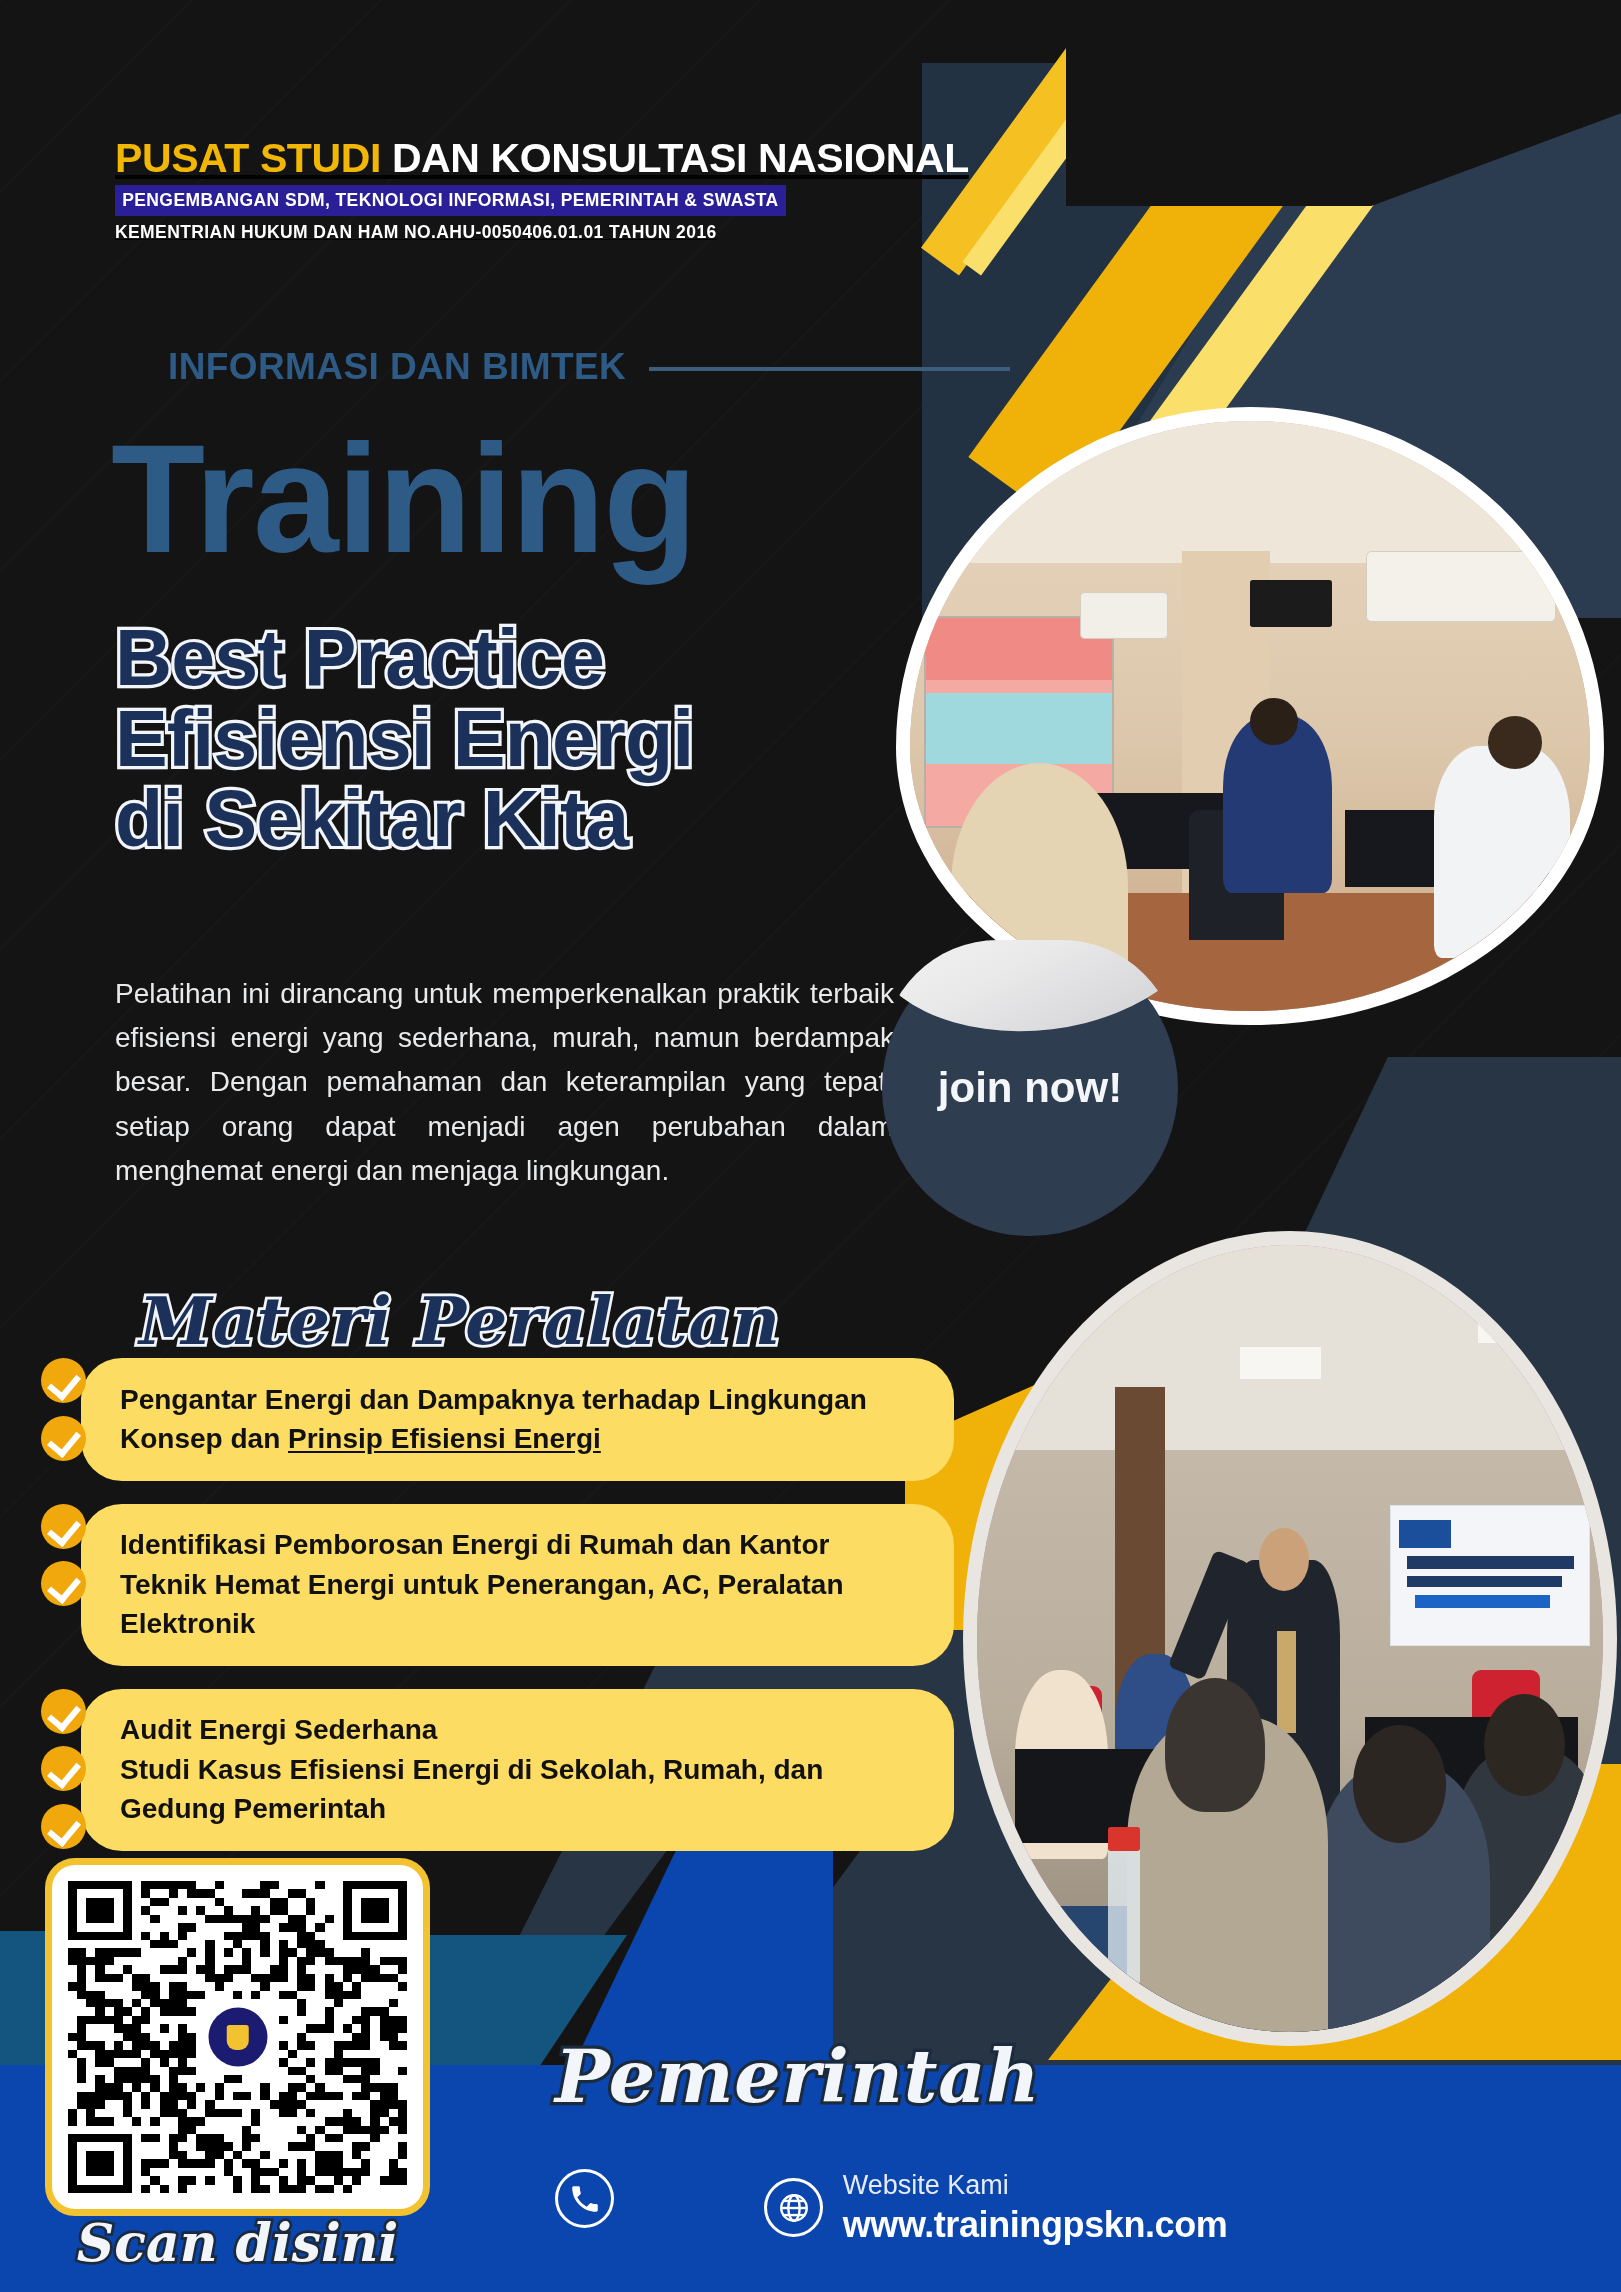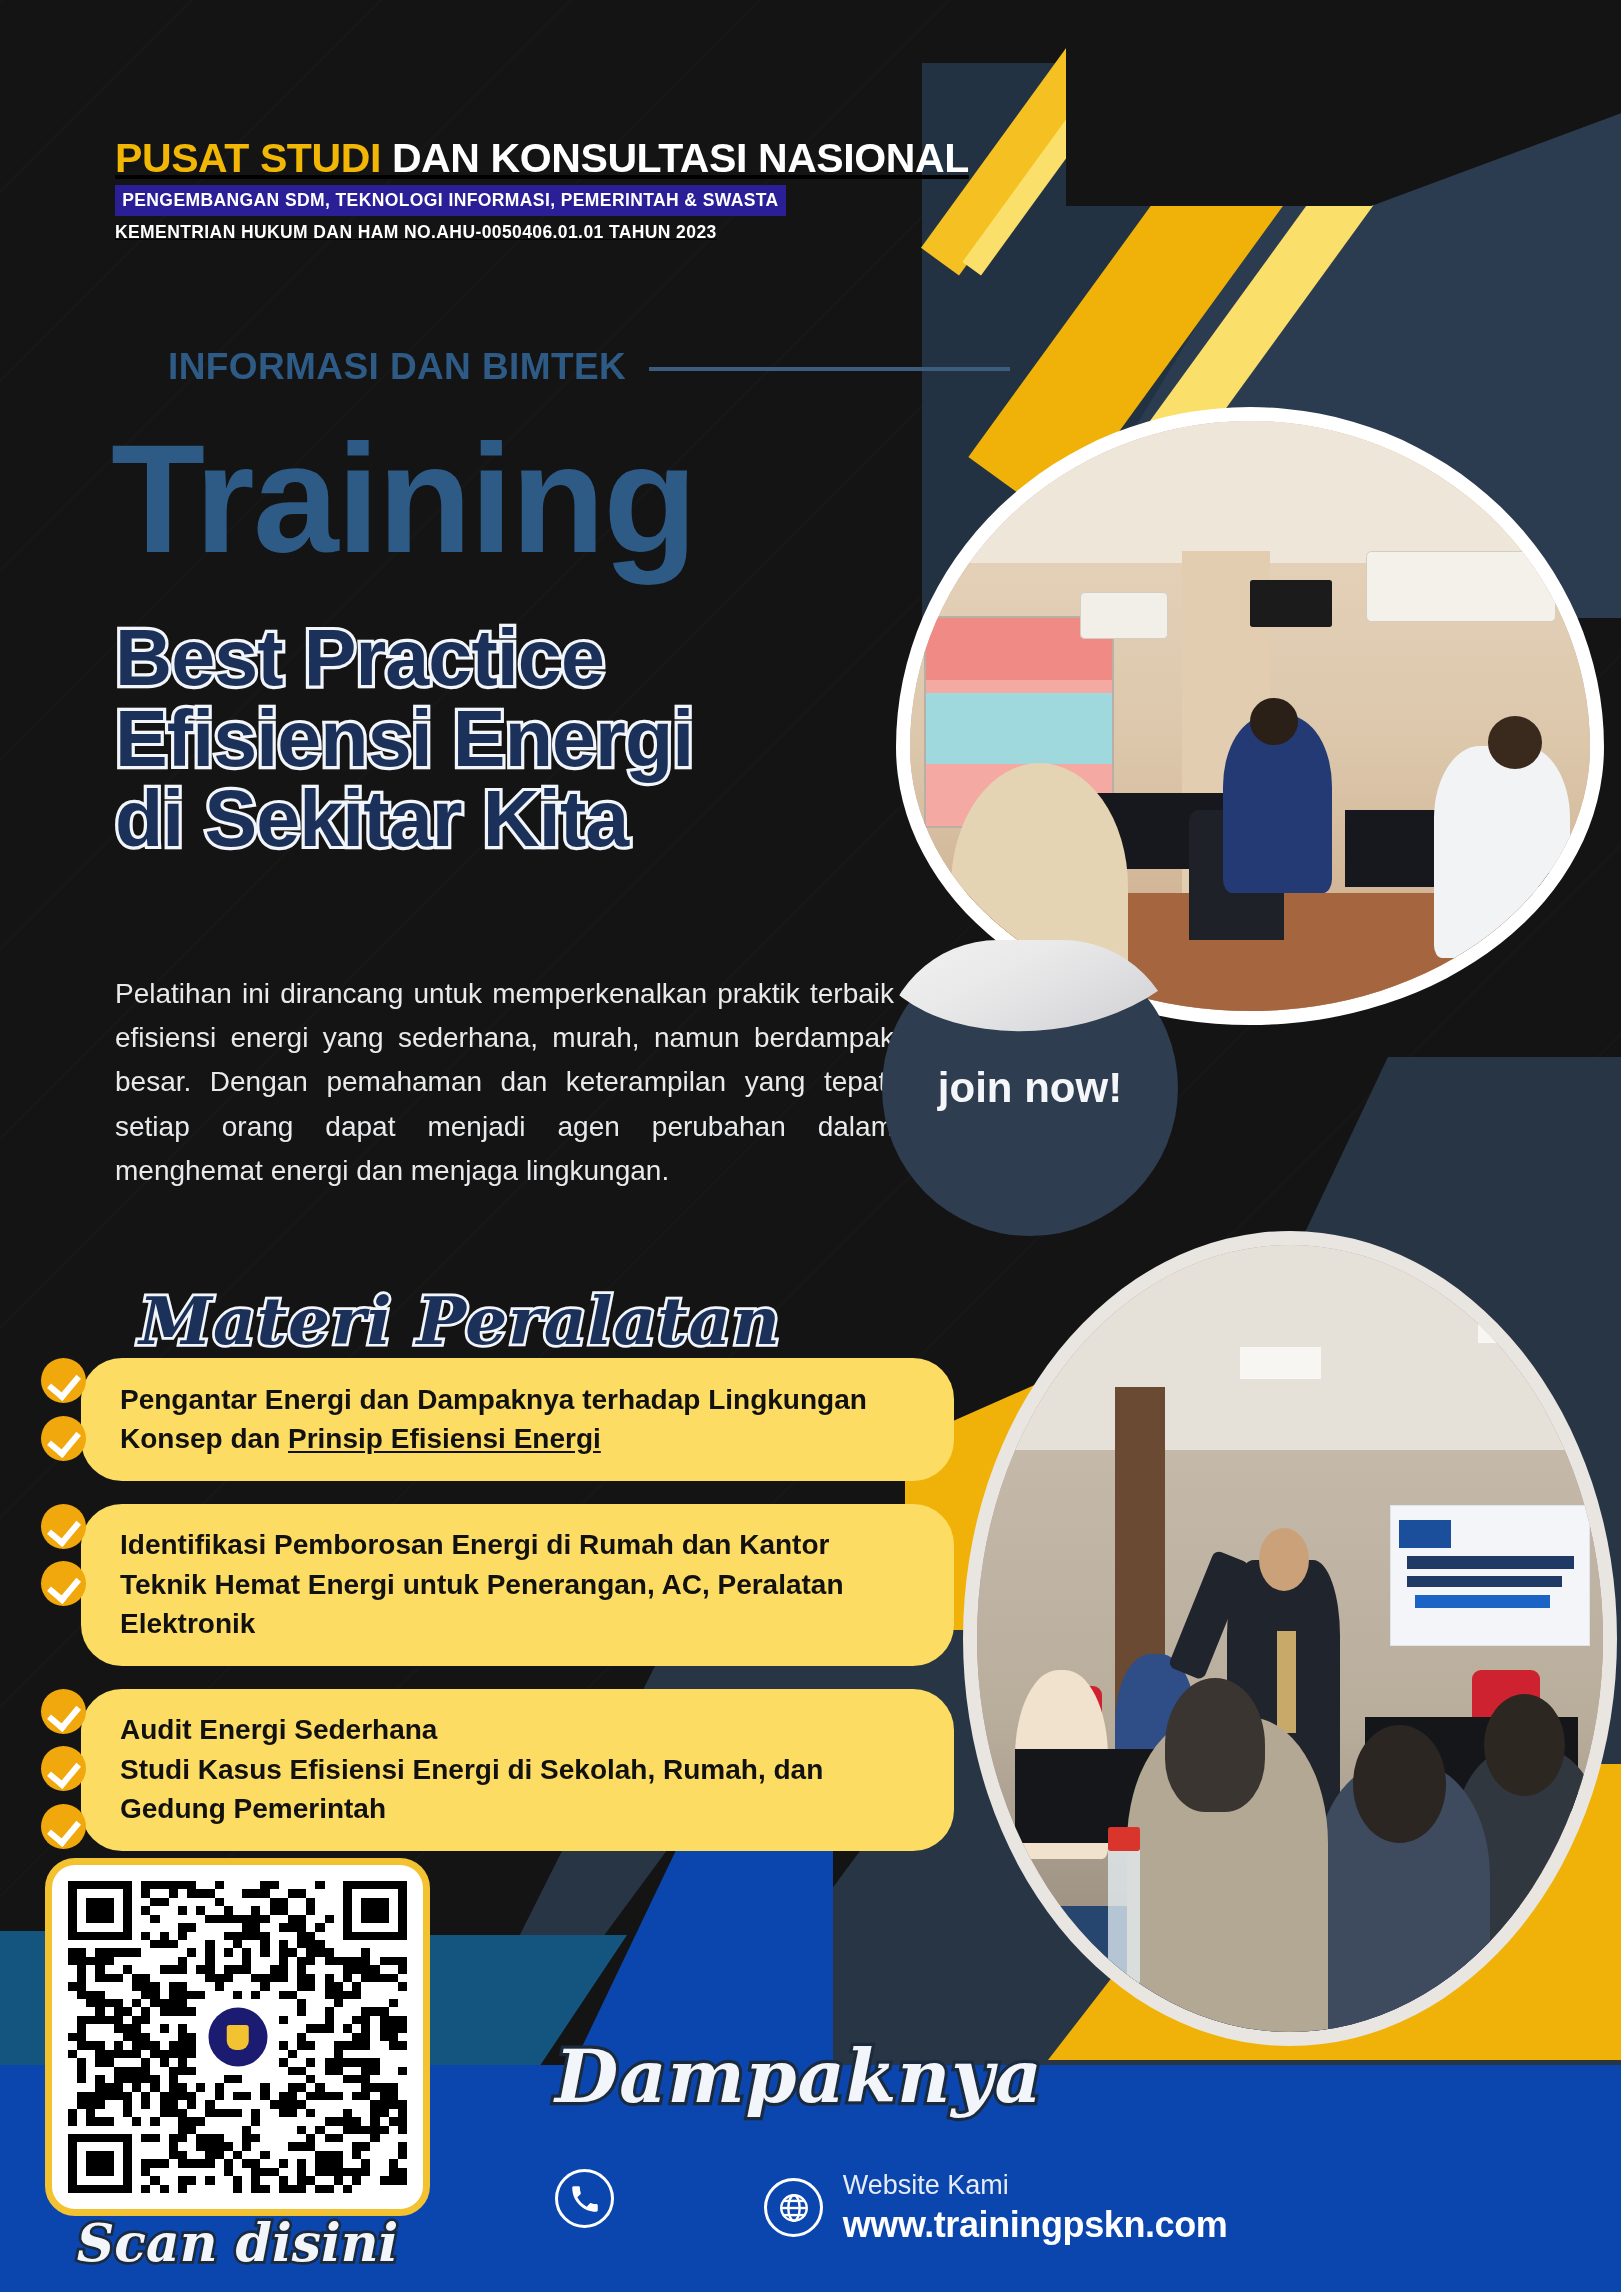--- a/index.html
+++ b/index.html
@@ -420,21 +420,21 @@
   <div class="shape bot-blue"></div>
   <div class="shape bot-teal-sliver"></div>
 
   <div class="header">
     <div class="brandblock">
       <div class="brand-line1">
         <span class="gold">PUSAT STUDI</span>
         <span class="white">DAN KONSULTASI NASIONAL</span>
       </div>
       <div class="brand-line2">PENGEMBANGAN SDM, TEKNOLOGI INFORMASI, PEMERINTAH &amp; SWASTA</div>
-      <div class="brand-line3">KEMENTRIAN HUKUM DAN HAM NO.AHU-0050406.01.01 TAHUN 2023</div>
+      <div class="brand-line3">KEMENTRIAN HUKUM DAN HAM NO.AHU-0050406.01.01 TAHUN 2016</div>
     </div>
   </div>
 
   <div class="eyebrow-row">
     <div class="eyebrow">INFORMASI DAN BIMTEK</div>
     <div class="eyebrow-rule"></div>
   </div>
 
   <div class="title-training">Training</div>
   <div class="title-stack">
@@ -1921,21 +1921,21 @@
         <span style="grid-area: 37 / 35; background: rgb(255, 255, 255);"></span>
         <span style="grid-area: 37 / 36; background: rgb(255, 255, 255);"></span>
         <span style="grid-area: 37 / 37; background: rgb(255, 255, 255);"></span>
       </div>
     <div class="qr-logo">
         <b></b>
       </div>
   </div>
   <div class="scan-label">Scan disini</div>
 
-  <div class="registrasi">Dampaknya</div>
+  <div class="registrasi">Pemerintah</div>
 
   <div class="contacts">
     <div class="contact">
       <div class="c-icon">
         <svg viewBox="0 0 24 24" fill="currentColor">
             <path d="M6.6 10.8c1.4 2.8 3.8 5.2 6.6 6.6l2.2-2.2c.3-.3.7-.4 1-.2 1.2.4 2.4.6 3.6.6.6 0 1 .4 1 1V20c0 .6-.4 1-1 1C10.6 21 3 13.4 3 4c0-.6.4-1 1-1h3.4c.6 0 1 .4 1 1 0 1.3.2 2.5.6 3.6.1.4 0 .8-.2 1l-2.2 2.2z"></path>
           </svg>
       </div>
     </div>
 

